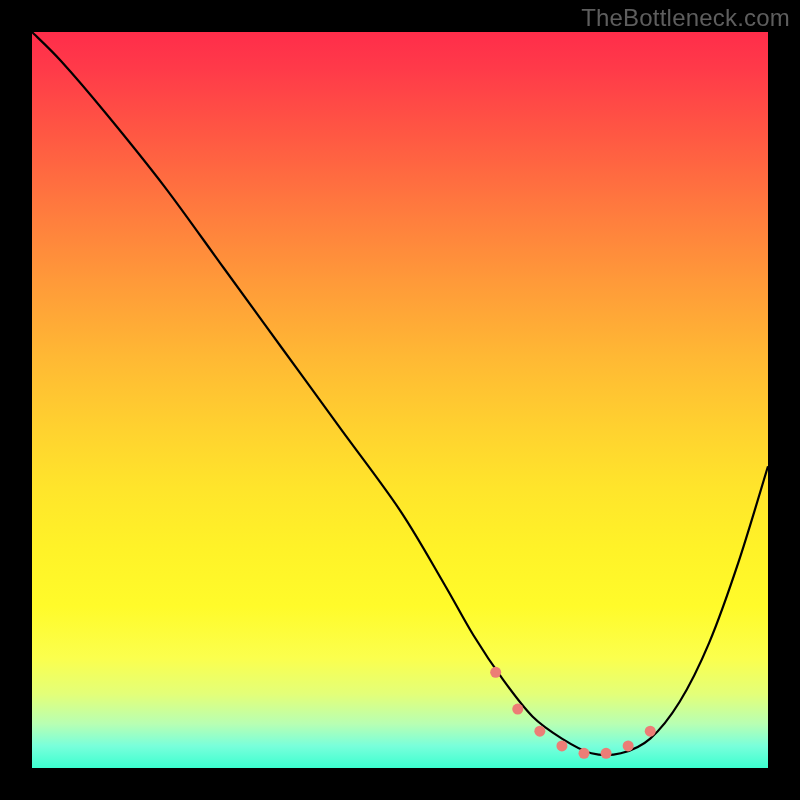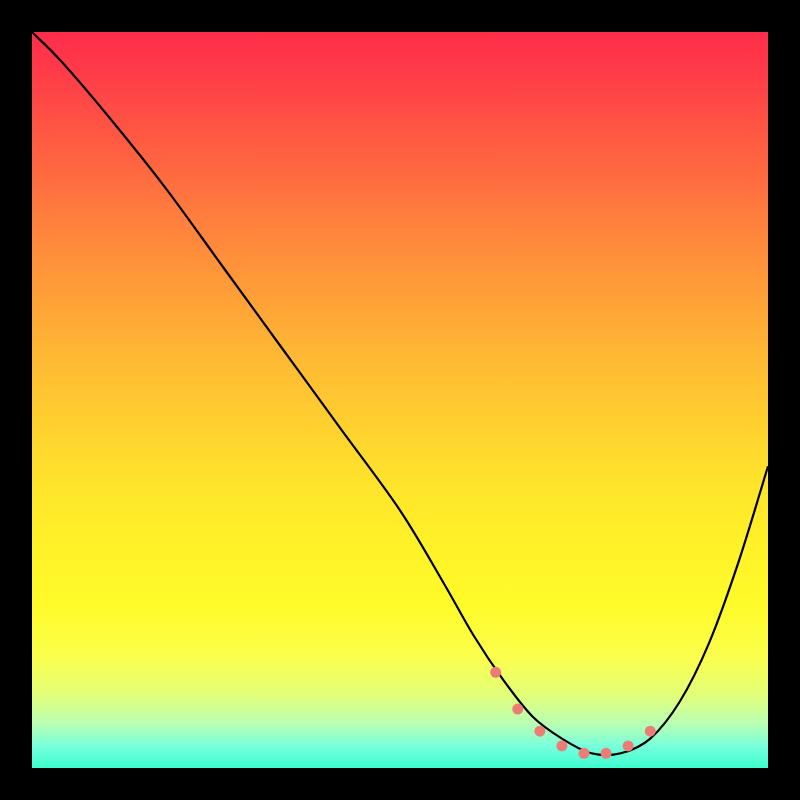--- a/index.html
+++ b/index.html
@@ -69,20 +69,21 @@
   .marker {
     fill: #ec7d76;
     stroke: none;
   }
 </style>
 </head>
 <body>
 
 <div class="frame">
 
+  <div class="watermark">TheBottleneck.com</div>
 
   <div class="plot-area">
     <svg class="curve" viewBox="0 0 736 736" preserveAspectRatio="none">
       <path class="curve-path" d="M 0 0 C 4.906666666666667 4.906666666666676 17.173333333333332 15.946666666666715 29.44 29.440000000000055 C 41.70666666666667 42.933333333333394 56.42666666666668 60.106666666666726 73.60000000000001 80.96000000000004 C 90.77333333333334 101.81333333333335 112.85333333333332 128.79999999999995 132.48 154.55999999999995 C 152.10666666666665 180.31999999999994 171.73333333333335 208.5333333333333 191.36 235.51999999999998 C 210.98666666666668 262.50666666666666 230.61333333333334 289.49333333333334 250.24 316.48 C 269.8666666666667 343.4666666666667 289.49333333333334 370.4533333333333 309.12 397.44 C 328.74666666666667 424.4266666666667 350.82666666666665 452.64000000000004 368 478.40000000000003 C 385.17333333333335 504.16 399.8933333333334 531.1466666666666 412.16 552 C 424.4266666666667 572.8533333333334 431.78666666666663 587.5733333333333 441.59999999999997 603.52 C 451.4133333333333 619.4666666666667 461.2266666666667 634.1866666666667 471.04 647.6800000000001 C 480.85333333333335 661.1733333333334 490.6666666666667 674.6666666666667 500.48 684.48 C 510.29333333333335 694.2933333333333 520.1066666666666 700.4266666666666 529.92 706.56 C 539.7333333333333 712.6933333333333 549.5466666666666 718.8266666666666 559.36 721.28 C 569.1733333333334 723.7333333333333 578.9866666666667 723.7333333333333 588.8000000000001 721.28 C 598.6133333333335 718.8266666666666 608.4266666666667 715.1466666666666 618.24 706.56 C 628.0533333333333 697.9733333333332 637.8666666666666 685.7066666666667 647.68 669.76 C 657.4933333333333 653.8133333333333 667.3066666666666 634.1866666666667 677.12 610.88 C 686.9333333333334 587.5733333333333 696.7466666666667 559.3599999999999 706.56 529.92 C 716.3733333333332 500.47999999999996 731.0933333333334 450.18666666666667 736 434.24"></path>
       <g>
           <circle cx="463.68" cy="640.3199999999999" r="5.5" class="marker"></circle>
           <circle cx="485.76000000000005" cy="677.12" r="5.5" class="marker"></circle>
           <circle cx="507.84" cy="699.2" r="5.5" class="marker"></circle>
           <circle cx="529.92" cy="713.92" r="5.5" class="marker"></circle>
           <circle cx="552" cy="721.28" r="5.5" class="marker"></circle>

